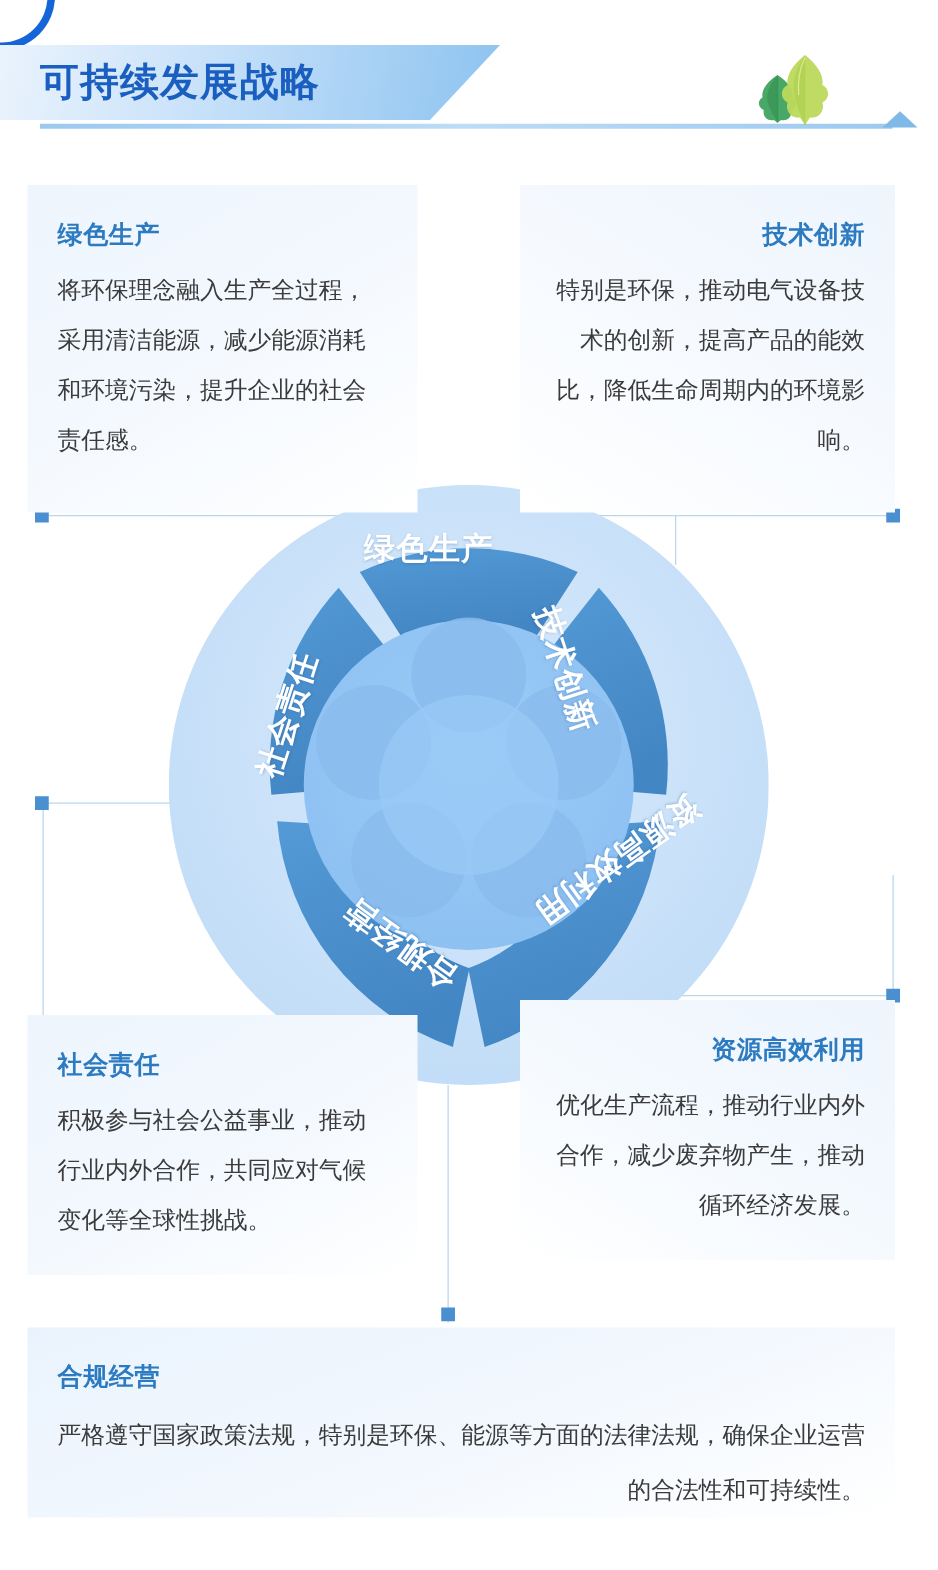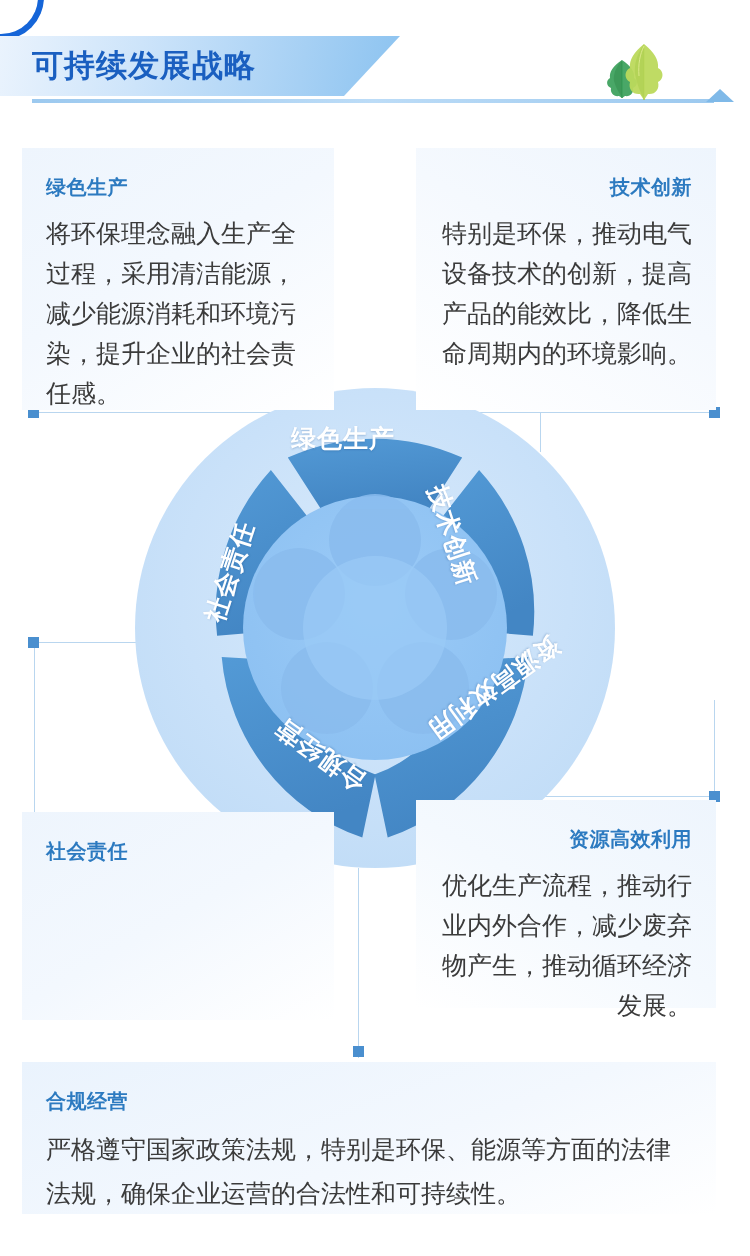--- a/index.html
+++ b/index.html
@@ -114,21 +114,21 @@
     padding: 26px 24px 20px 24px;
   }
   .card-title {
     font-size: 20px;
     font-weight: bold;
     color: #2c7ac0;
     margin: 0 0 12px 0;
     letter-spacing: 0.5px;
   }
   .card-body {
-    font-size: 25px;
+    font-size: 19px;
     line-height: 40px;
     color: #3b3b3b;
     margin: 0;
   }
   .align-right { text-align: right; }
 
   #card-green {
     left: 22px;  top: 148px;  width: 312px; height: 262px;
     background: linear-gradient(150deg, #eef5fd 0%, #f3f8fe 45%, #ffffff 100%);
   }
@@ -141,21 +141,21 @@
     background: linear-gradient(150deg, #eef5fd 0%, #f3f8fe 50%, #ffffff 100%);
   }
   #card-resource {
     left: 416px; top: 800px;  width: 300px; height: 208px;
     background: linear-gradient(210deg, #eef5fd 0%, #f4f9fe 50%, #ffffff 100%);
   }
   #card-compliance {
     left: 22px;  top: 1062px; width: 694px; height: 152px;
     background: linear-gradient(160deg, #eaf3fd 0%, #f3f8fe 55%, #ffffff 100%);
   }
-  #card-compliance .card-body { line-height: 44px; }
+  #card-compliance .card-body { line-height: 44px; text-align: right; }
 
   
   .wheel {
     position: absolute;
     left: 135px;
     top: 388px;
     width: 480px;
     height: 480px;
   }
   .seg-label {
@@ -284,20 +284,21 @@
     <p class="card-body">将环保理念融入生产全过程，采用清洁能源，减少能源消耗和环境污染，提升企业的社会责任感。</p>
   </div>
 
   <div class="card" id="card-tech">
     <p class="card-title align-right">技术创新</p>
     <p class="card-body align-right">特别是环保，推动电气设备技术的创新，提高产品的能效比，降低生命周期内的环境影响。</p>
   </div>
 
   <div class="card" id="card-social">
     <p class="card-title">社会责任</p>
+    <p class="card-body">积极参与社会公益事业，推动行业内外合作，共同应对气候变化等全球性挑战。</p>
   </div>
 
   <div class="card" id="card-resource">
     <p class="card-title align-right">资源高效利用</p>
     <p class="card-body align-right">优化生产流程，推动行业内外合作，减少废弃物产生，推动循环经济发展。</p>
   </div>
 
   <div class="card" id="card-compliance">
     <p class="card-title">合规经营</p>
     <p class="card-body">严格遵守国家政策法规，特别是环保、能源等方面的法律法规，确保企业运营的合法性和可持续性。</p>

